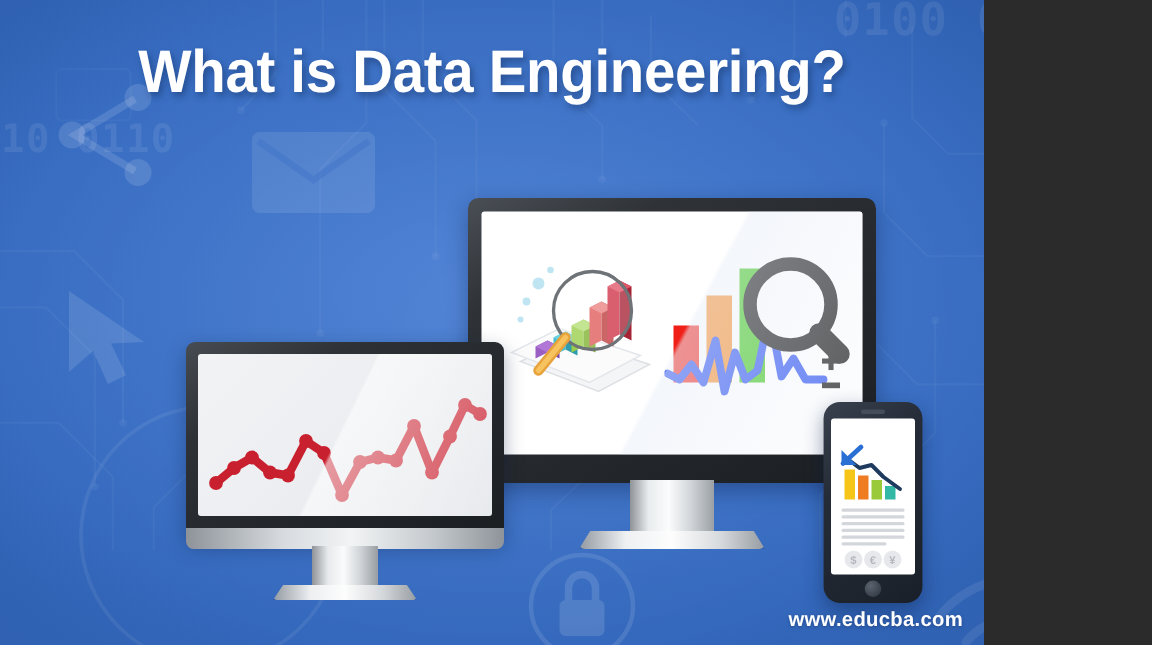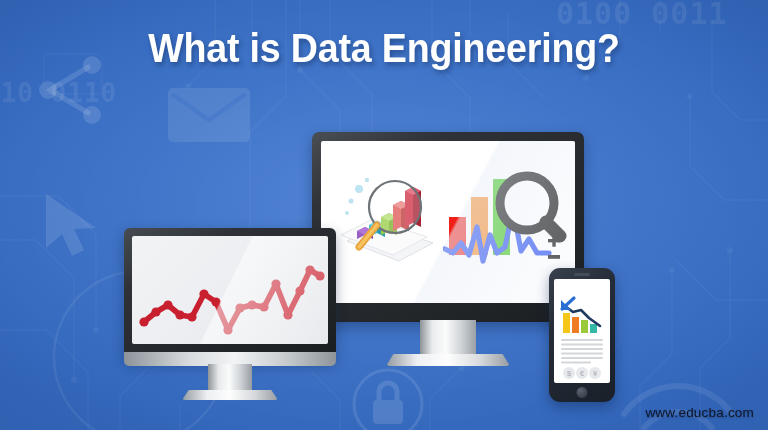--- a/index.html
+++ b/index.html
@@ -1,21 +1,21 @@
 <!DOCTYPE html>
 <html><head>
 <meta charset="utf-8">
 <style>
   html, body {
     margin: 0; padding: 0;
     background: #2b2b2b;
   }
   #stage {
     position: relative;
-    width: 768px; height: 430px;
+    width: 656px; height: 430px;
     overflow: hidden;
     font-family: "Liberation Sans", sans-serif;
     background: #3e73c8;
   }
 
   
   .bg-base {
     position: absolute; inset: 0;
     background:
       radial-gradient(ellipse 70% 60% at 50% 45%, #4a7fd4 0%, #3e73c8 45%, #3367bb 100%);
@@ -53,23 +53,23 @@
     letter-spacing: -0.2px;
     text-shadow: 2px 3px 5px rgba(15,40,85,0.45);
     transform: scaleX(0.94);
     white-space: nowrap;
   }
 
   
   .url {
     position: absolute;
     right: 14px; bottom: 10px;
-    color: #0f172a;
+    color: #ffffff;
     font-size: 13.5px;
-    font-weight: 400;
+    font-weight: 700;
     letter-spacing: 0.2px;
     text-shadow: 0 1px 2px rgba(20,45,95,0.5);
   }
 
   
   .device { position: absolute; }
 
   
   #monitor-main { left: 312px; top: 132px; width: 272px; height: 246px; }
   .mon-body {

